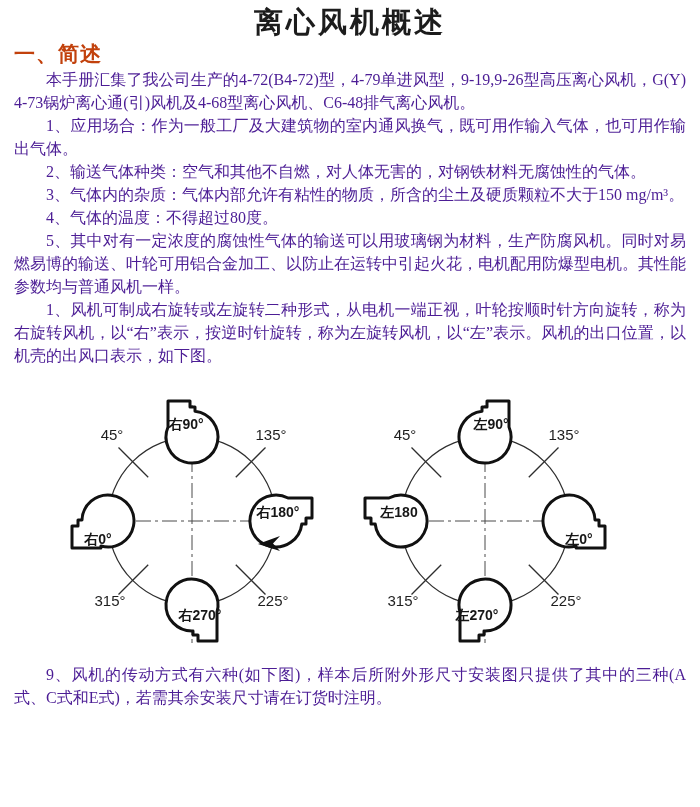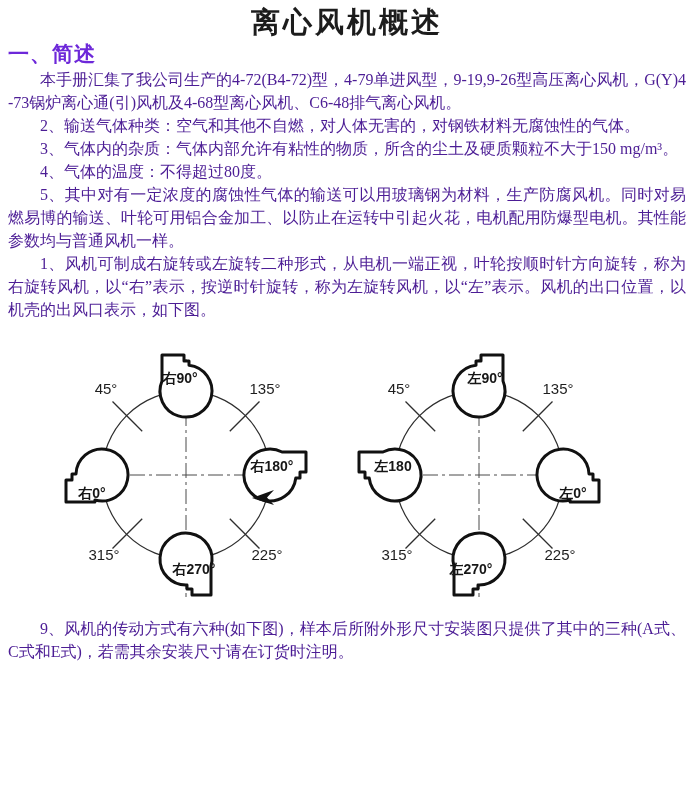--- a/index.html
+++ b/index.html
@@ -1,22 +1,22 @@
 <!DOCTYPE html>
 <html><head>
 <meta charset="utf-8">
 <style>
   html,body{margin:0;padding:0;background:#fff;}
   body{width:700px;height:807px;overflow:hidden;position:relative;
        font-family:"Liberation Serif","DejaVu Serif",serif;color:#2b2b2b;}
-  .page{padding:4px 14px 0 8px;}
+  .page{padding:4px 14px 0 14px;}
   .doc-title{text-align:center;font-family:"Liberation Sans","DejaVu Sans",sans-serif;
        font-weight:bold;font-size:29px;line-height:36px;letter-spacing:3px;color:#1c1c1c;margin:0 0 2px 0;}
   .sec-heading{font-family:"Liberation Sans","DejaVu Sans",sans-serif;font-weight:bold;
-       font-size:21px;line-height:24px;letter-spacing:1px;color:#6d28d9;margin:0 0 2px 0;}
+       font-size:21px;line-height:24px;letter-spacing:1px;color:#c2410c;margin:0 0 2px 0;}
   .sec-heading.second{margin-top:10px;margin-bottom:10px;}
   .para{font-size:16px;line-height:23px;text-align:justify;text-indent:2em;margin:0;
        color:#4c1d95;word-break:break-all;}
   .diagrams{position:relative;height:290px;margin-top:6px;}
   .fan-diagram{position:absolute;top:16px;overflow:visible;}
   .fan-diagram.left-side{left:54px;}
   .fan-diagram.right-side{left:347px;}
   .centerline{stroke:#4a4a4a;stroke-width:1;stroke-dasharray:15 4 3 4;fill:none;}
   .main-circle{stroke:#2e2e2e;stroke-width:1.2;fill:none;}
   .tick{stroke:#2e2e2e;stroke-width:1.3;}
@@ -30,20 +30,21 @@
 </head>
 <body>
 
 <div class="page">
 
   <div class="doc-title">离心风机概述</div>
 
   <div class="sec-heading">一、简述</div>
 
   <p class="para">本手册汇集了我公司生产的4-72(B4-72)型，4-79单进风型，9-19,9-26型高压离心风机，G(Y)4-73锅炉离心通(引)风机及4-68型离心风机、C6-48排气离心风机。</p>
+  <p class="para">1、应用场合：作为一般工厂及大建筑物的室内通风换气，既可用作输入气体，也可用作输出气体。</p>
   <p class="para">2、输送气体种类：空气和其他不自燃，对人体无害的，对钢铁材料无腐蚀性的气体。</p>
   <p class="para">3、气体内的杂质：气体内部允许有粘性的物质，所含的尘土及硬质颗粒不大于150 mg/m³。</p>
   <p class="para">4、气体的温度：不得超过80度。</p>
   <p class="para">5、其中对有一定浓度的腐蚀性气体的输送可以用玻璃钢为材料，生产防腐风机。同时对易燃易博的输送、叶轮可用铝合金加工、以防止在运转中引起火花，电机配用防爆型电机。其性能参数均与普通风机一样。</p>
 
 
   <p class="para">1、风机可制成右旋转或左旋转二种形式，从电机一端正视，叶轮按顺时针方向旋转，称为右旋转风机，以“右”表示，按逆时针旋转，称为左旋转风机，以“左”表示。风机的出口位置，以机壳的出风口表示，如下图。</p>
 
   <div class="diagrams">
 

